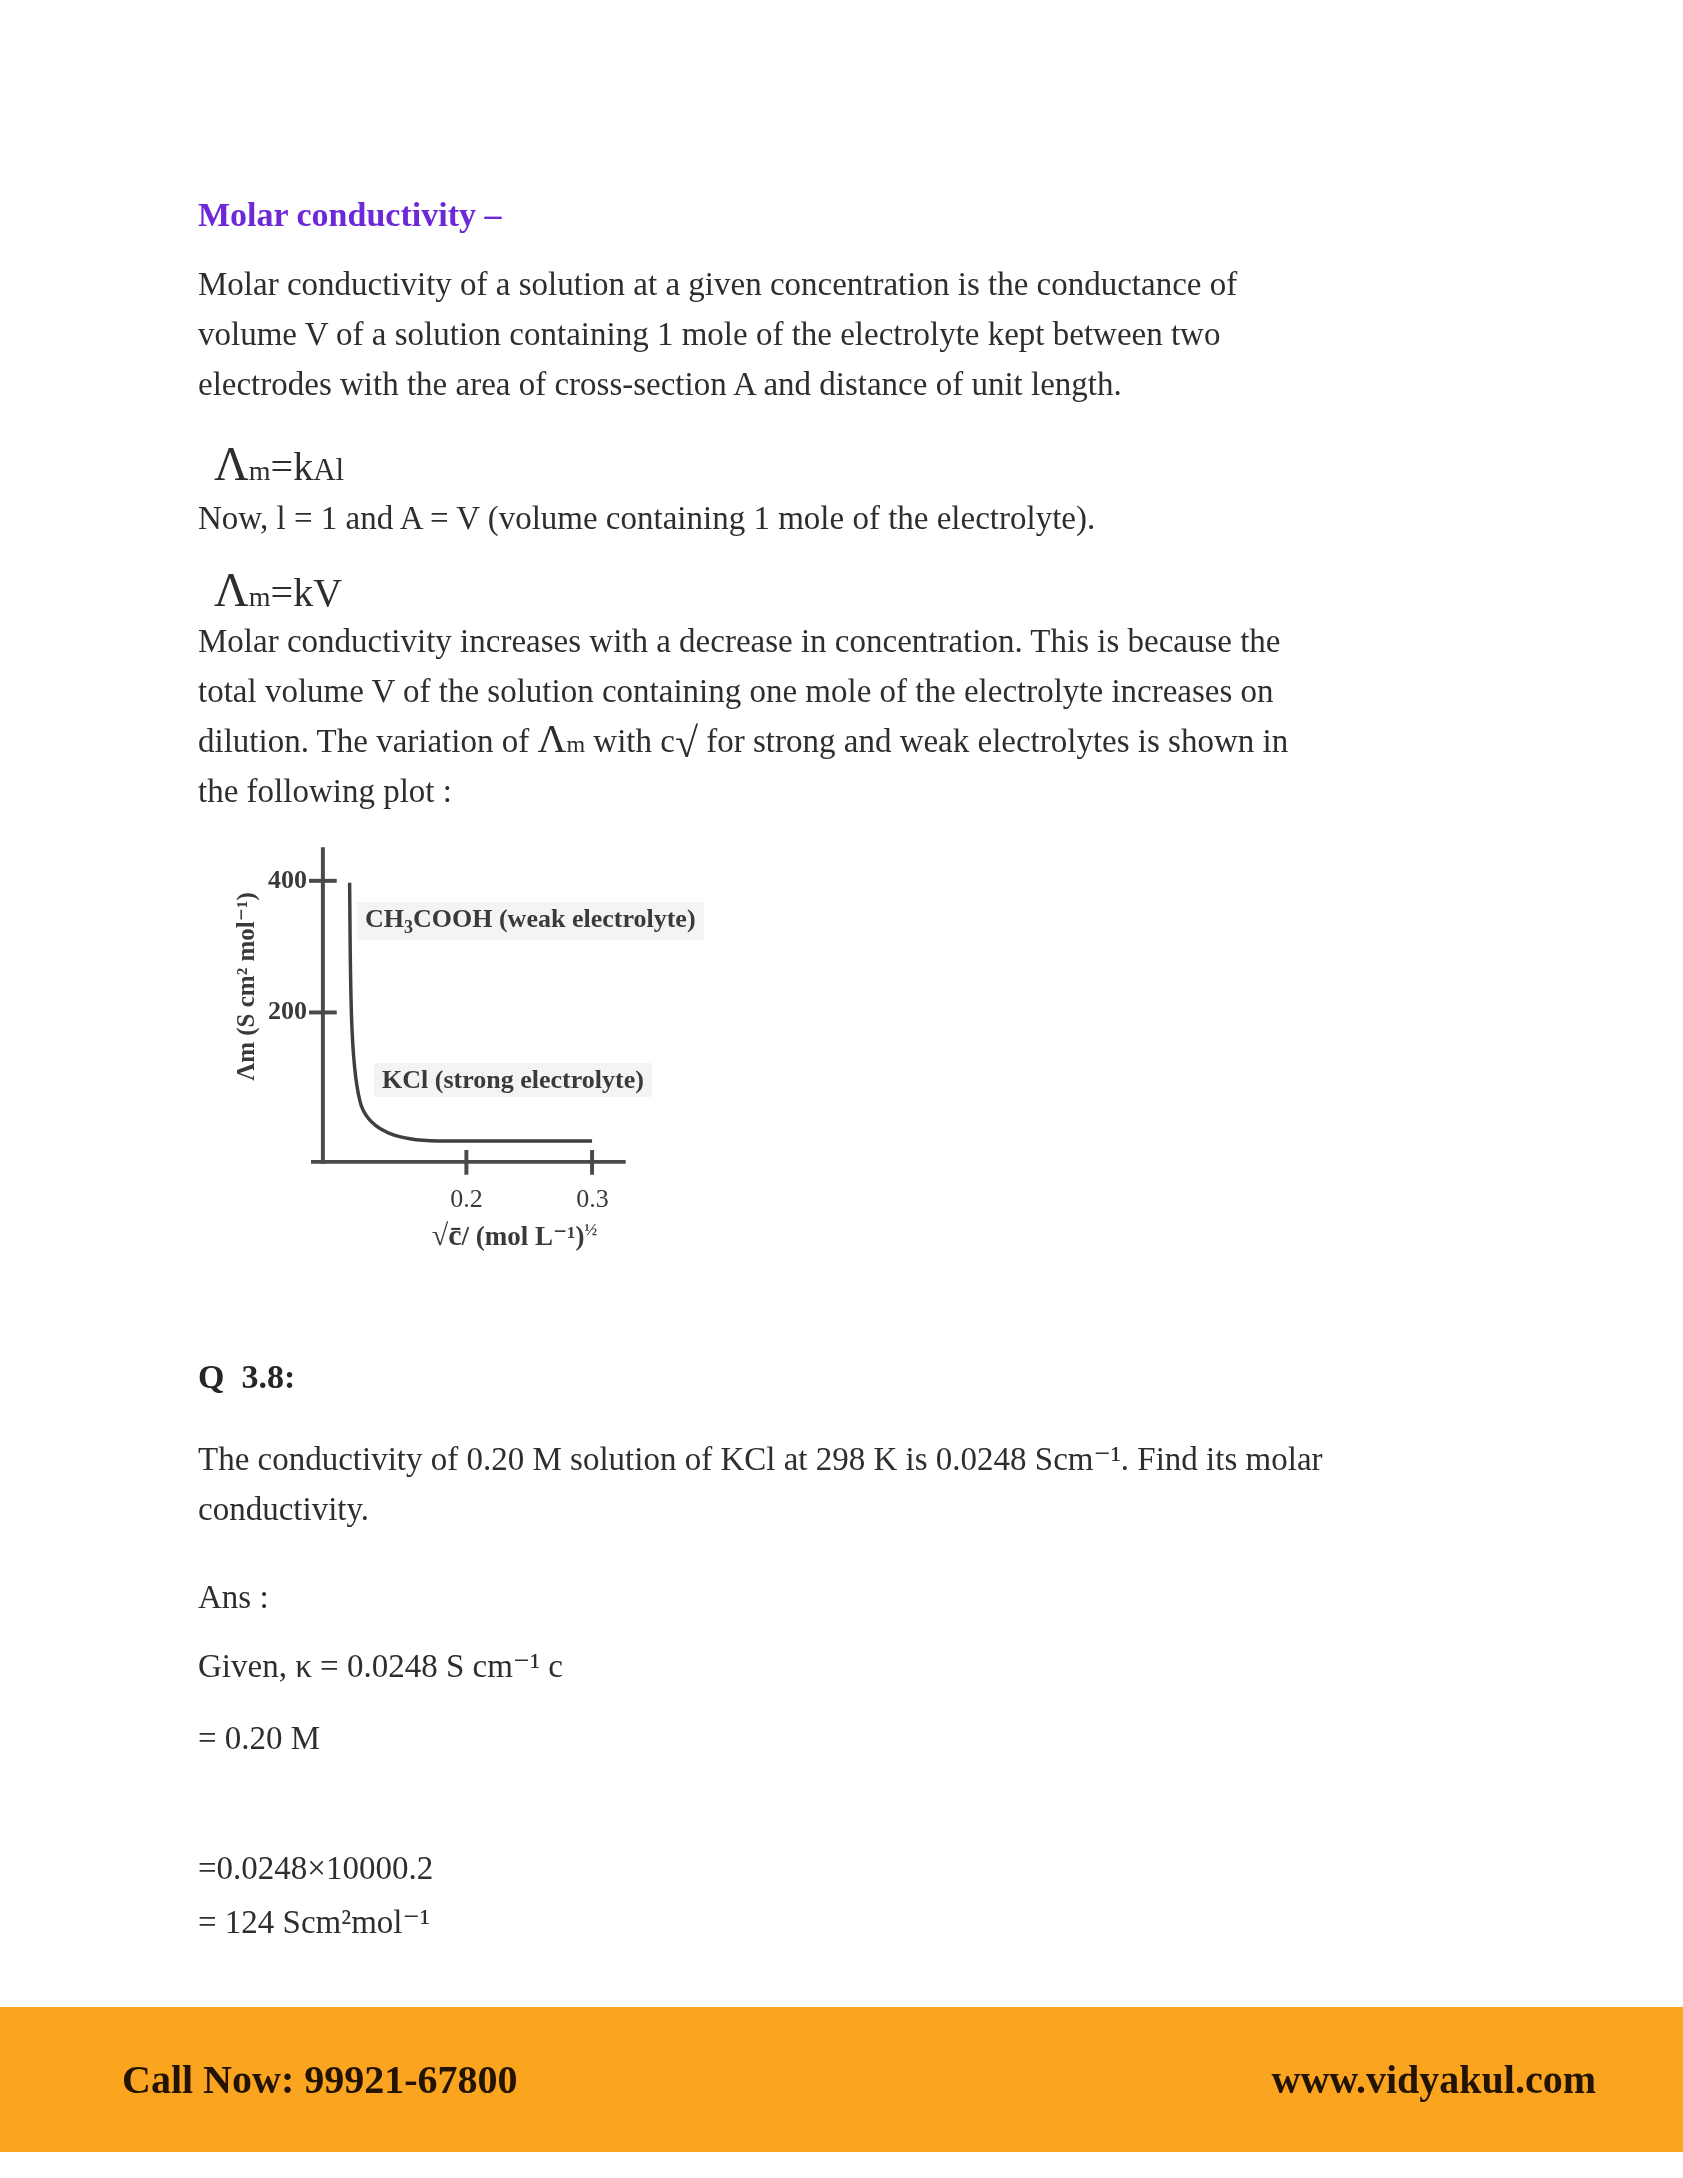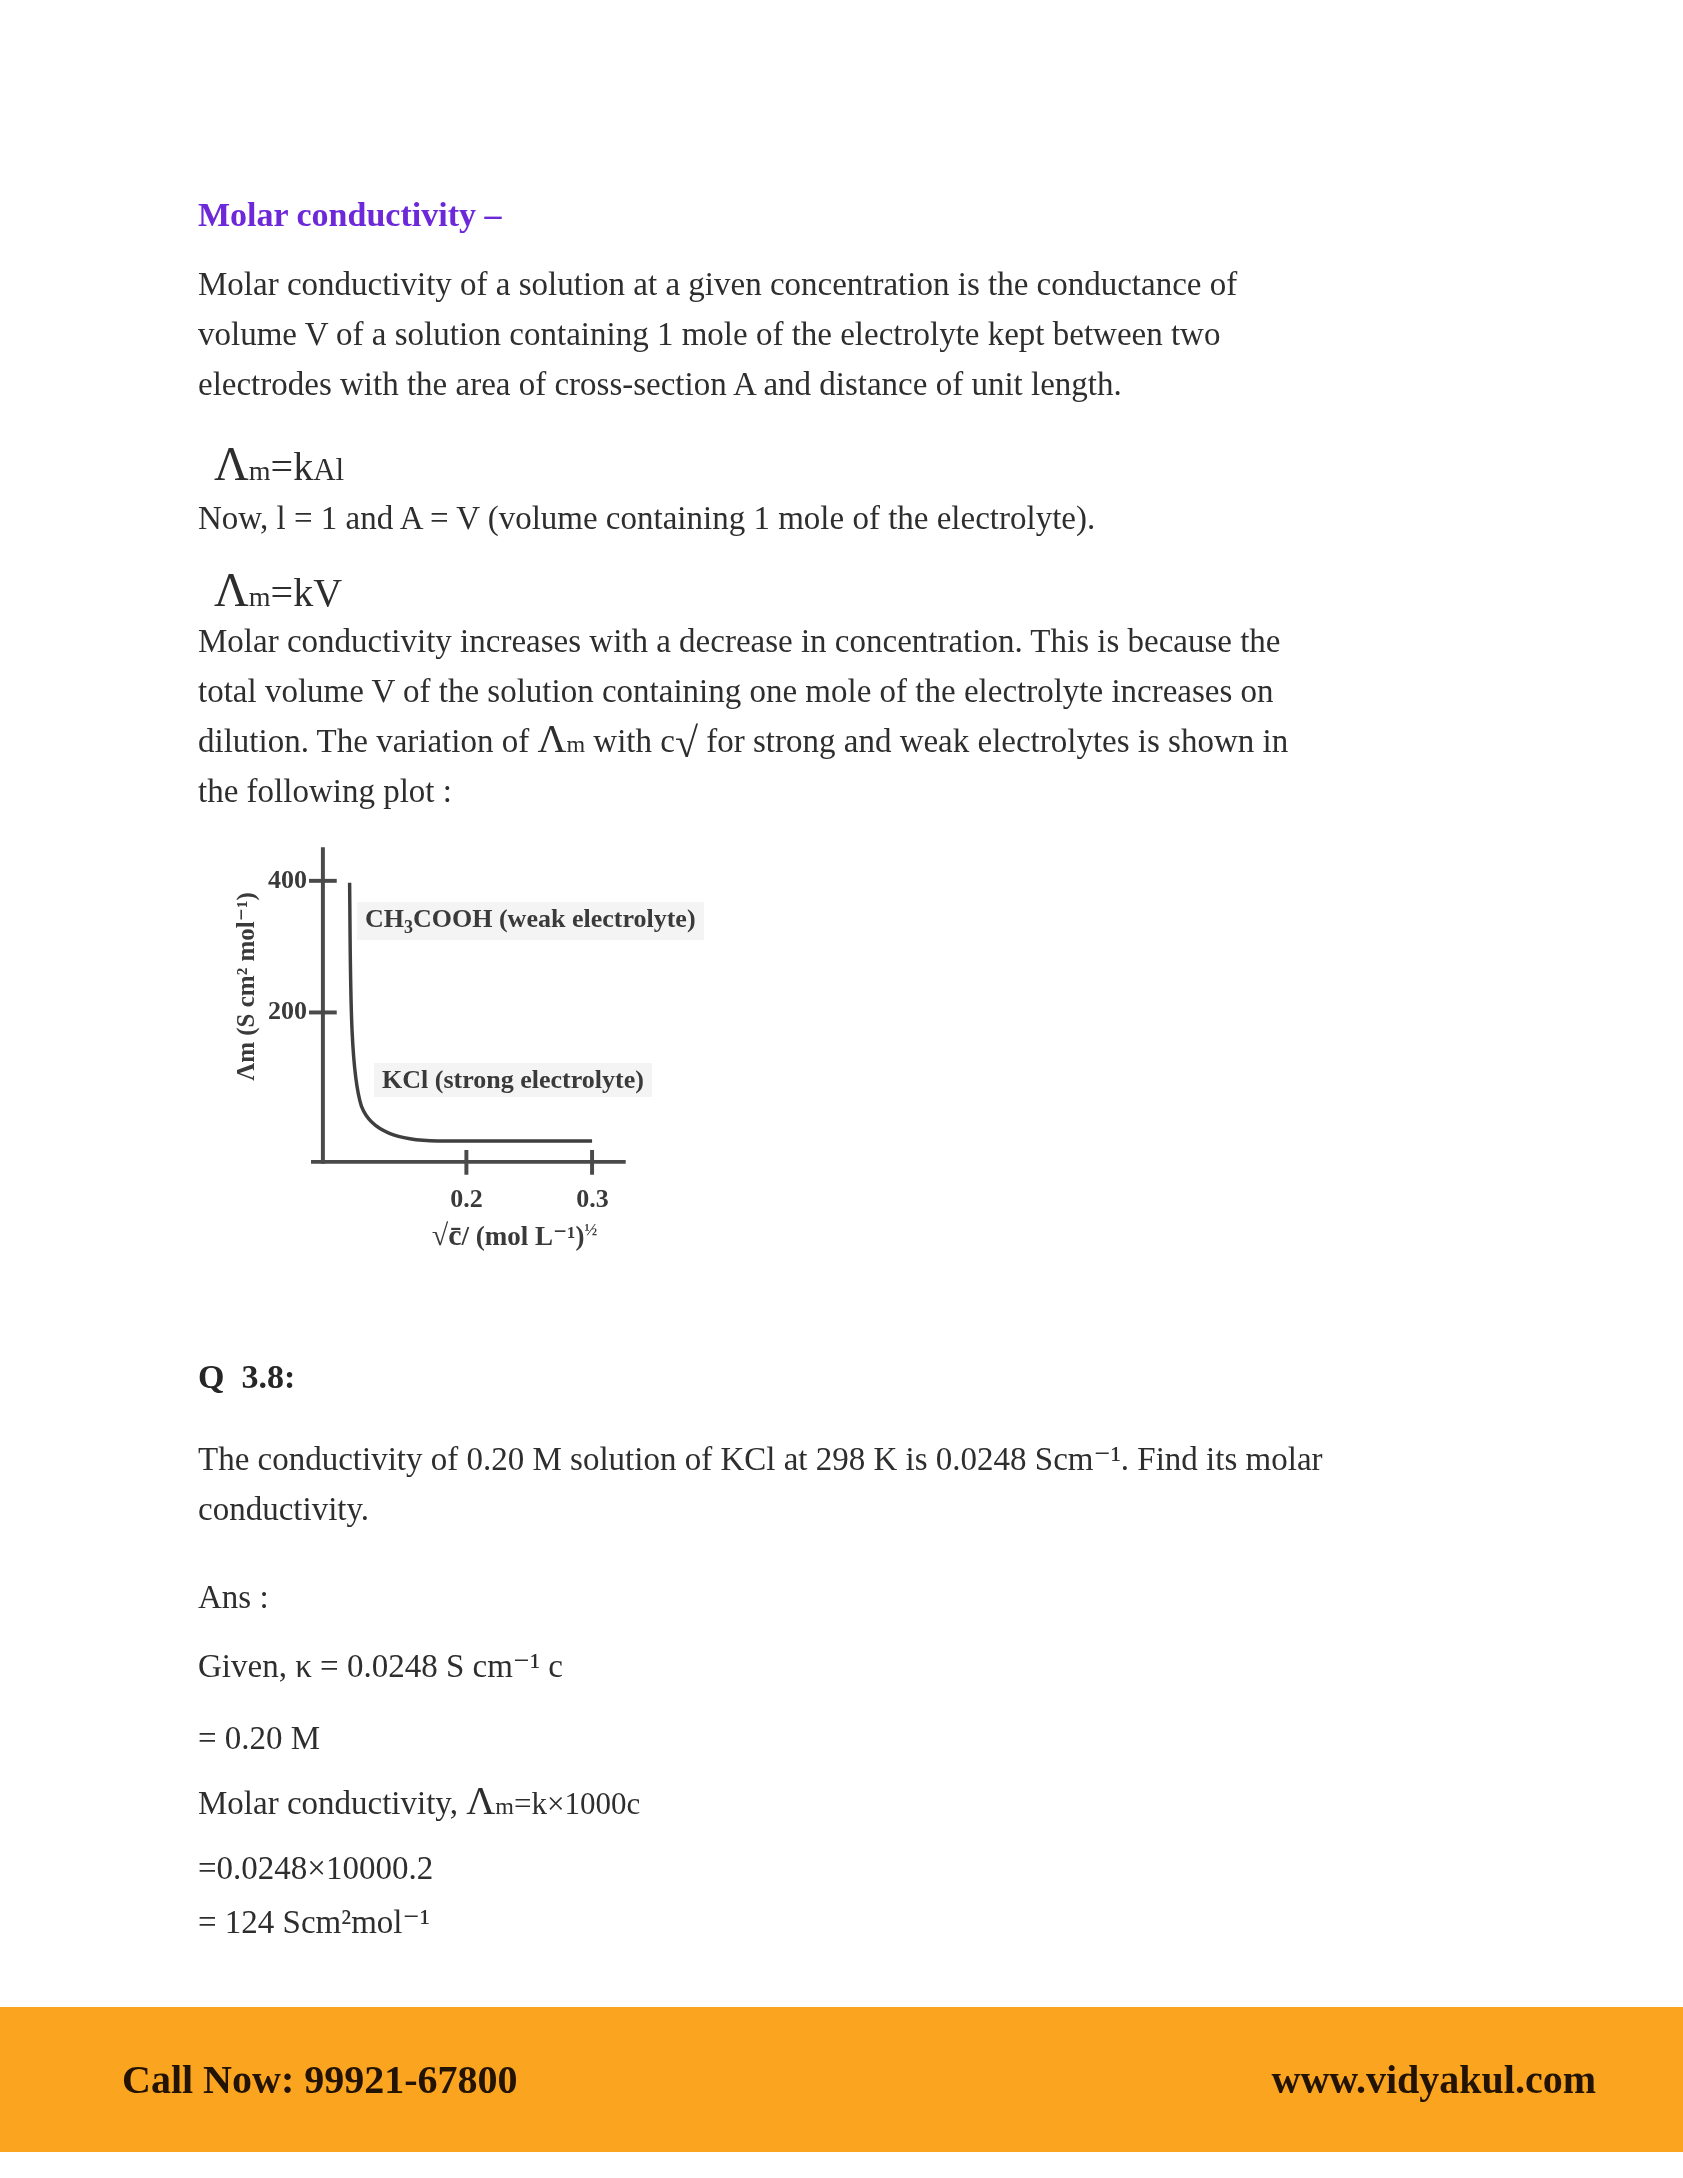--- a/index.html
+++ b/index.html
@@ -20,21 +20,21 @@
   .il-lambda{font-size:40px;line-height:0;}
   .il-sub{font-size:24px;line-height:0;}
   .radical{font-size:42px;line-height:0;vertical-align:-5px;}
   .molar-eq{font-size:31px;}
   
   .qlabel{font-weight:bold;font-size:34px;color:#262626;white-space:pre;}
   
   .figure{left:218px;top:837px;width:475px;height:436px;color:#3a3a3a;}
   .fig-svg{position:absolute;left:0;top:0;}
   .ytick{position:absolute;width:59px;text-align:right;font-weight:bold;font-size:26px;white-space:pre;}
-  .xtick{position:absolute;width:69px;text-align:center;font-weight:bold;font-size:26px;white-space:pre;}
+  .xtick{position:absolute;width:69px;text-align:center;font-weight:normal;font-size:26px;white-space:pre;}
   .flabel{position:absolute;font-weight:bold;font-size:26px;background:#f4f4f4;padding:2px 8px;white-space:pre;}
   .flabel sub,.fsub{font-size:18px;}
   .ylab{
     position:absolute;left:-121px;top:135px;width:297px;text-align:center;
     font-weight:bold;font-size:25px;transform:rotate(-90deg);white-space:pre;
   }
   .xlab{position:absolute;left:168px;top:381px;width:257px;text-align:center;font-weight:bold;font-size:27px;white-space:pre;}
   .xlab .exp{font-size:17px;vertical-align:super;}
   .xlab .rad{font-size:30px;}
   
@@ -112,21 +112,20 @@
     <div class="line">The conductivity of 0.20 M solution of KCl at 298 K is 0.0248 Scm⁻¹. Find its molar</div>
     <div class="line">conductivity.</div>
   </div>
 
   <div class="abs blk line" style="top:1572px">Ans :</div>
 
   <div class="abs blk line" style="top:1641px">Given, κ = 0.0248 S cm⁻¹ c</div>
 
   <div class="abs blk line" style="top:1713px">= 0.20 M</div>
 
-  <div class="abs blk line" style="top:1778px"><span>Molar conductivity, </span><span class="il-lambda">Λ</span><span class="il-sub">m</span><span class="molar-eq">=k×1000c</span></div>
 
   <div class="abs blk line" style="top:1843px">=0.0248×10000.2</div>
 
   <div class="abs blk line" style="top:1897px">= 124 Scm²mol⁻¹</div>
 
   <div class="abs footer">
     <span class="footer-text">Call Now: 99921-67800</span>
     <span class="footer-text">www.vidyakul.com</span>
   </div>
 

